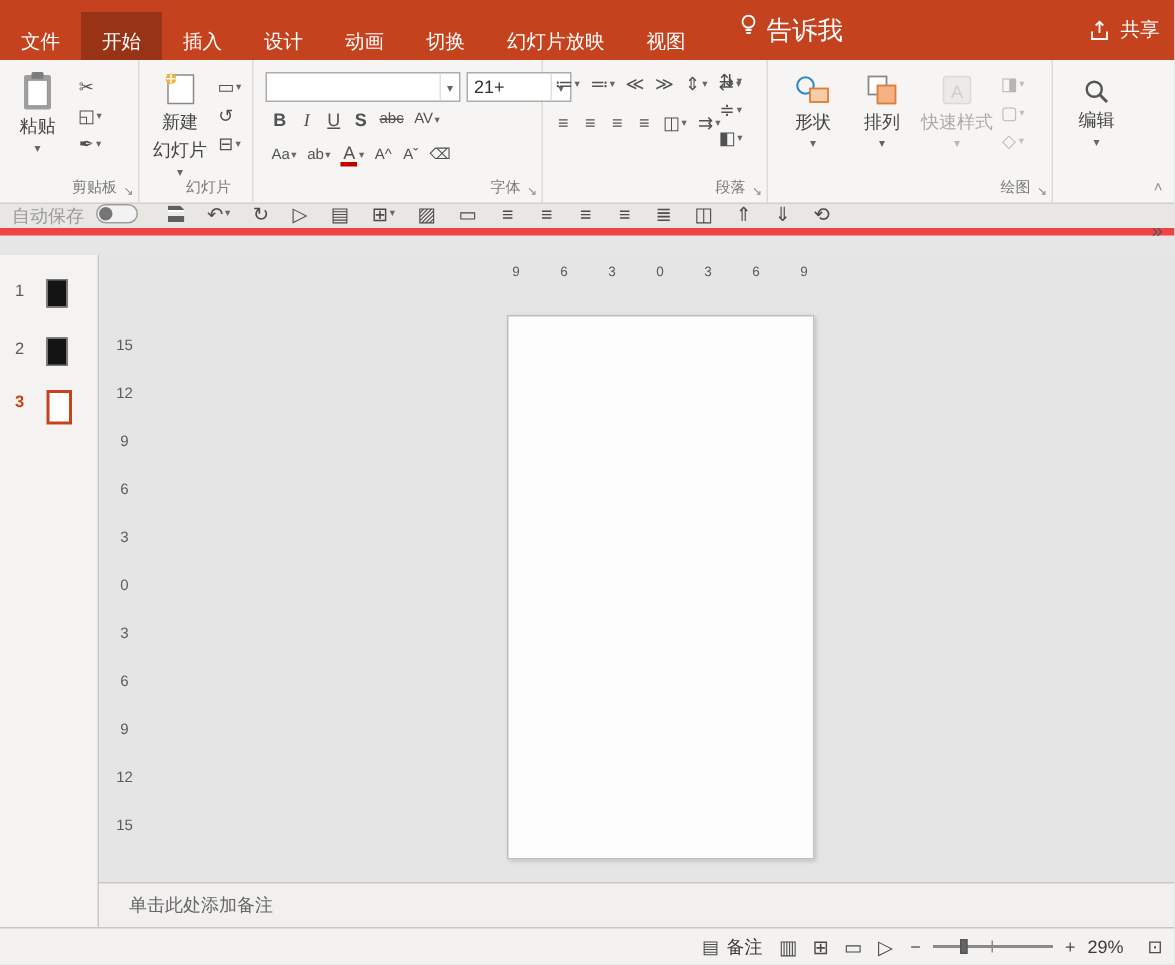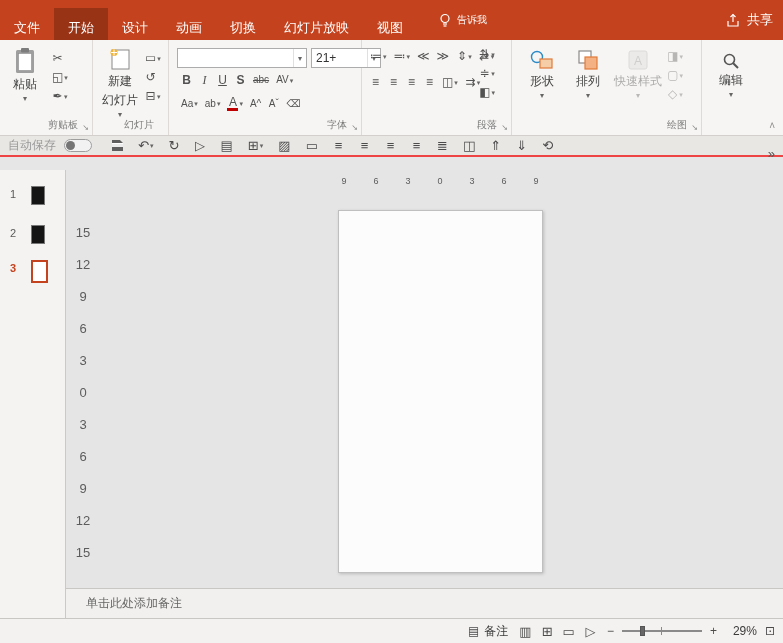--- a/index.html
+++ b/index.html
@@ -5,21 +5,21 @@
   *{margin:0;padding:0;box-sizing:border-box}
   html,body{width:783px;height:643px;overflow:hidden}
   body{font-family:"Liberation Sans","DejaVu Sans",sans-serif;background:#E6E6E6;color:#444;-webkit-font-smoothing:antialiased}
   .app{position:relative;width:783px;height:643px;background:#E6E6E6}
 
   
   .tabbar{position:absolute;top:0;left:0;right:0;height:40px;background:#C4421D;display:flex;align-items:center;color:#fff}
   .tablist{display:flex;height:24px}
   .tab{padding:0 14px;height:40px;line-height:40px;font-size:13px;cursor:pointer;white-space:nowrap}
   .tab.active{background:rgba(0,0,0,.22)}
-  .tellme{margin-left:22px;display:flex;align-items:center;gap:6px;font-size:10px;cursor:pointer}
+  .tellme{margin-left:22px;display:flex;align-items:flex-start;gap:6px;font-size:17px;cursor:pointer}
   .share{position:absolute;right:10px;top:0;height:40px;display:flex;align-items:center;gap:7px;font-size:13px;cursor:pointer}
 
   
   .ribbon{position:absolute;top:40px;left:0;right:0;height:96px;background:#F6F5F3;border-bottom:1px solid #D2CFCC}
   .group{position:absolute;top:0;height:95px;border-right:1px solid #DEDAD6}
   .group-label{position:absolute;bottom:3px;left:0;right:14px;text-align:right;font-size:10px;color:#7A7A7A;white-space:nowrap}
   .launcher{position:absolute;right:3px;bottom:3px;font-size:8px;color:#8A8A8A;cursor:pointer;line-height:1}
   .collapse-caret{position:absolute;right:8px;bottom:4px;font-size:10px;color:#8A8A8A;cursor:pointer}
   .bigbtn{position:absolute;display:flex;flex-direction:column;align-items:center;gap:2px;font-size:12px;color:#444;cursor:pointer;text-align:center}
   .bigbtn .caret{font-size:8px;color:#666;line-height:1}
@@ -35,67 +35,68 @@
   .ic.u .g{text-decoration:underline}
   .ic.strike .g{text-decoration:line-through;font-size:10px}
   .ic.sm .g{font-size:10px}
   .ic.fontcolor .g{border-bottom:3px solid #C00000;padding-bottom:0}
   .ic.sv .g{width:11px;height:11px;background:linear-gradient(#5f5f5f 0 3px,#fff 3px 4px,#ececec 4px 7px,#5f5f5f 7px);clip-path:polygon(0 0,72% 0,100% 28%,100% 100%,0 100%)}
   .combo{height:20px;background:#fff;border:1px solid #ACACAC;display:flex;align-items:center;font-size:12px;color:#333;cursor:pointer}
   .combo .val{flex:1;padding:0 4px;overflow:hidden;white-space:nowrap}
   .combo .cbtn{width:13px;text-align:center;font-size:8px;color:#666;border-left:1px solid #E0E0E0;align-self:stretch;display:flex;align-items:center;justify-content:center}
 
   
-  .quickbar{position:absolute;top:136px;left:0;right:0;height:21px;background:#E9E7E4;border-bottom:2px solid #ef4444;display:flex;align-items:center;padding-left:8px}
+  .quickbar{position:absolute;top:136px;left:0;right:0;height:21px;background:#E9E7E4;border-bottom:5px solid #ef4444;display:flex;align-items:flex-start;padding-left:8px}
   .autosave{font-size:12px;color:#9A9A9A;margin-right:8px}
   .toggle{width:28px;height:13px;border-radius:7px;background:#F2F2F2;border:1px solid #9E9E9E;position:relative;cursor:pointer;margin-right:20px}
   .toggle .knob{position:absolute;left:1px;top:1px;width:9px;height:9px;border-radius:50%;background:#757575}
   .qicons{display:flex;align-items:center;gap:15px}
   .qicons .ic{font-size:13px;color:#4c4c4c}
   .overflow{position:absolute;right:8px;top:0;height:34px;display:flex;align-items:center;font-size:13px;color:#555;cursor:pointer}
 
   
   .main{position:absolute;top:170px;left:0;right:0;height:448px}
   .thumbs{position:absolute;left:0;top:0;width:66px;height:448px;background:#F4F3F1;border-right:1px solid #CBC9C6}
   .thumb-item{position:absolute;left:0;width:66px;display:flex;align-items:flex-start;cursor:pointer}
   .tnum{position:absolute;left:10px;top:2px;font-size:11px;color:#5a5a5a}
   .thumb-item.selected .tnum{color:#C4421D;font-weight:bold}
   .tbox{position:absolute;left:31px;top:0;width:14px;height:19px;background:#141414;border:1px solid #777}
   .thumb-item.selected .tbox{width:17px;height:23px;background:#fff;border:2px solid #C4421D}
   .canvas{position:absolute;left:66px;top:0;right:0;height:418px;background:#E5E5E5}
   .rn{position:absolute;font-size:9px;color:#5c5c5c;transform:translateX(-50%)}
-  .vrn{position:absolute;left:8px;width:18px;text-align:center;font-size:13px;color:#5c5c5c}
+  .vrn{position:absolute;left:8px;width:18px;text-align:center;font-size:10px;color:#5c5c5c}
   .slide{position:absolute;left:272px;top:40px;width:205px;height:363px;background:#FCFCFC;border:1px solid #BFBFBF;box-shadow:1px 1px 3px rgba(0,0,0,.18);cursor:text}
 
   
   .notes{position:absolute;left:66px;top:418px;right:0;height:30px;background:#F1F0EE;border-top:1px solid #C9C7C4;font-size:12px;color:#666;display:flex;align-items:center;padding-left:20px;cursor:text}
 
   
   .statusbar{position:absolute;left:0;top:618px;right:0;height:25px;background:#F3F2F0;border-top:1px solid #C9C7C4;display:flex;align-items:center;font-size:12px;color:#3b3b3b;padding:0 8px}
   .sb-left{display:flex;align-items:center;gap:14px}
   .sb-right{margin-left:auto;display:flex;align-items:center;gap:11px}
   .sb-ic{font-size:12px;color:#4c4c4c;cursor:pointer}
   .notesbtn{display:flex;align-items:center;gap:5px;cursor:pointer}
   .zoomwrap{display:flex;align-items:center;gap:8px}
   .zslider{position:relative;width:80px;height:12px;cursor:pointer}
   .ztrack{position:absolute;top:5px;left:0;right:0;height:2px;background:#8a8a8a}
   .zmid{position:absolute;top:2px;left:39px;width:1px;height:8px;background:#8a8a8a}
   .zthumb{position:absolute;top:1px;left:18px;width:5px;height:10px;background:#666;border:1px solid #555}
-  .zoompct{min-width:32px;text-align:right}
+  .zoompct{min-width:32px;text-align:left}
   svg{display:block}
 </style>
 </head>
 <body>
 
 <div class="app">
 
   <div class="tabbar">
     <div class="tablist">
         <div class="tab">文件</div>
         <div class="tab active">开始</div>
+        <div class="tab">插入</div>
         <div class="tab">设计</div>
         <div class="tab">动画</div>
         <div class="tab">切换</div>
         <div class="tab">幻灯片放映</div>
         <div class="tab">视图</div>
       </div>
     <div class="tellme">
       <span>
         <svg width="12" height="15" viewBox="0 0 12 15">
             <circle cx="6" cy="5.5" r="4" fill="none" stroke="#fff" stroke-width="1.2"></circle>

